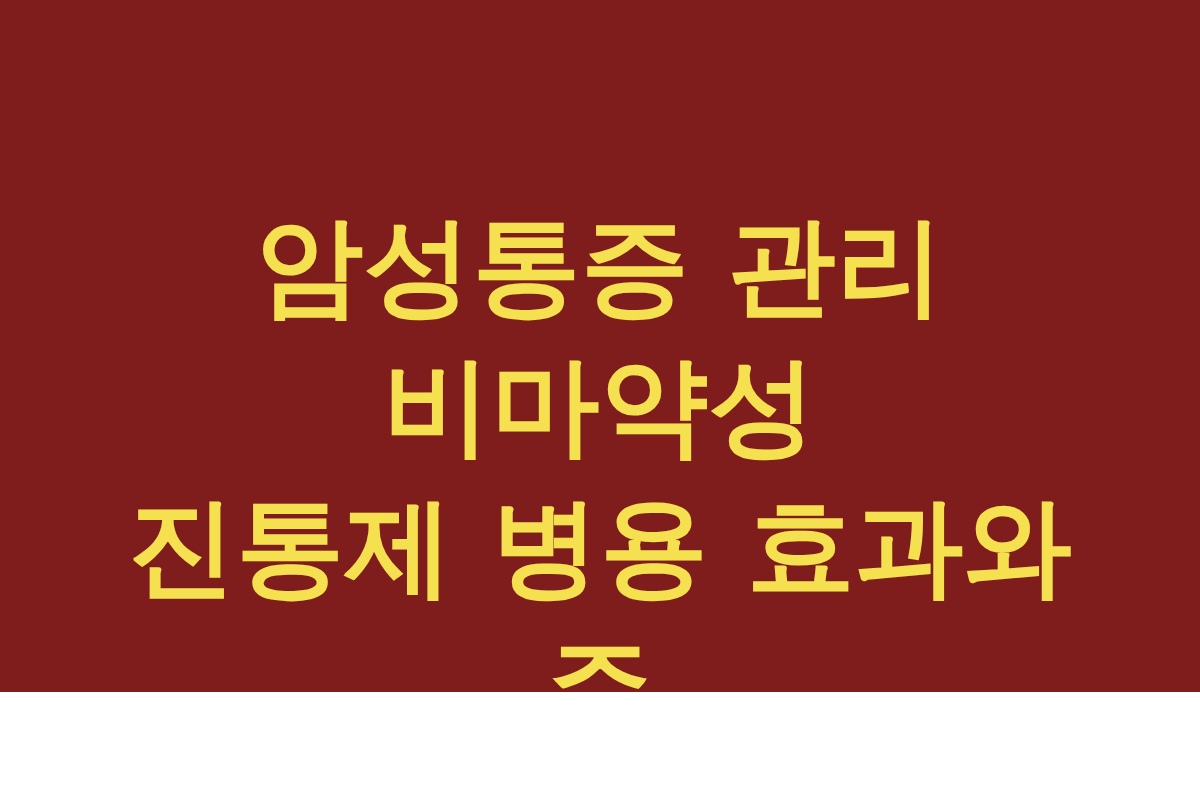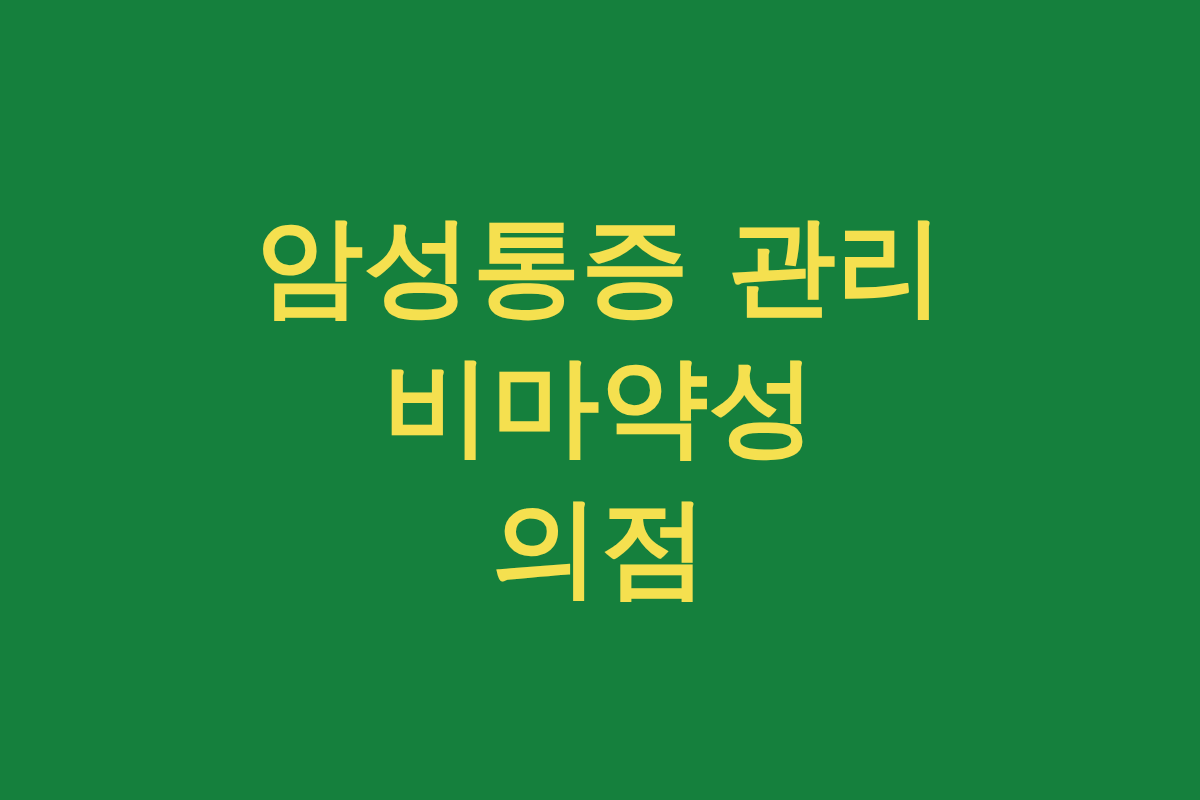--- a/index.html
+++ b/index.html
@@ -56,27 +56,28 @@
   }
 
   
   .headline-line {
     display: block;
   }
 </style>
 </head>
 <body>
 
-<div id="title-card" style="background: #15803d; width: 1200px; height: 800px;">
+<div id="title-card" style="background: #7f1d1d; width: 1200px; height: 692px;">
 
   <div id="headline-block">
 
     <h1 id="headline" style="color: rgb(245, 224, 79);">
 
       <span class="headline-line">암성통증 관리 비마약성</span>
 
+      <span class="headline-line">진통제 병용 효과와 주</span>
 
       <span class="headline-line">의점</span>
 
     </h1>
   </div>
 
 </div>
 
 </body></html>

